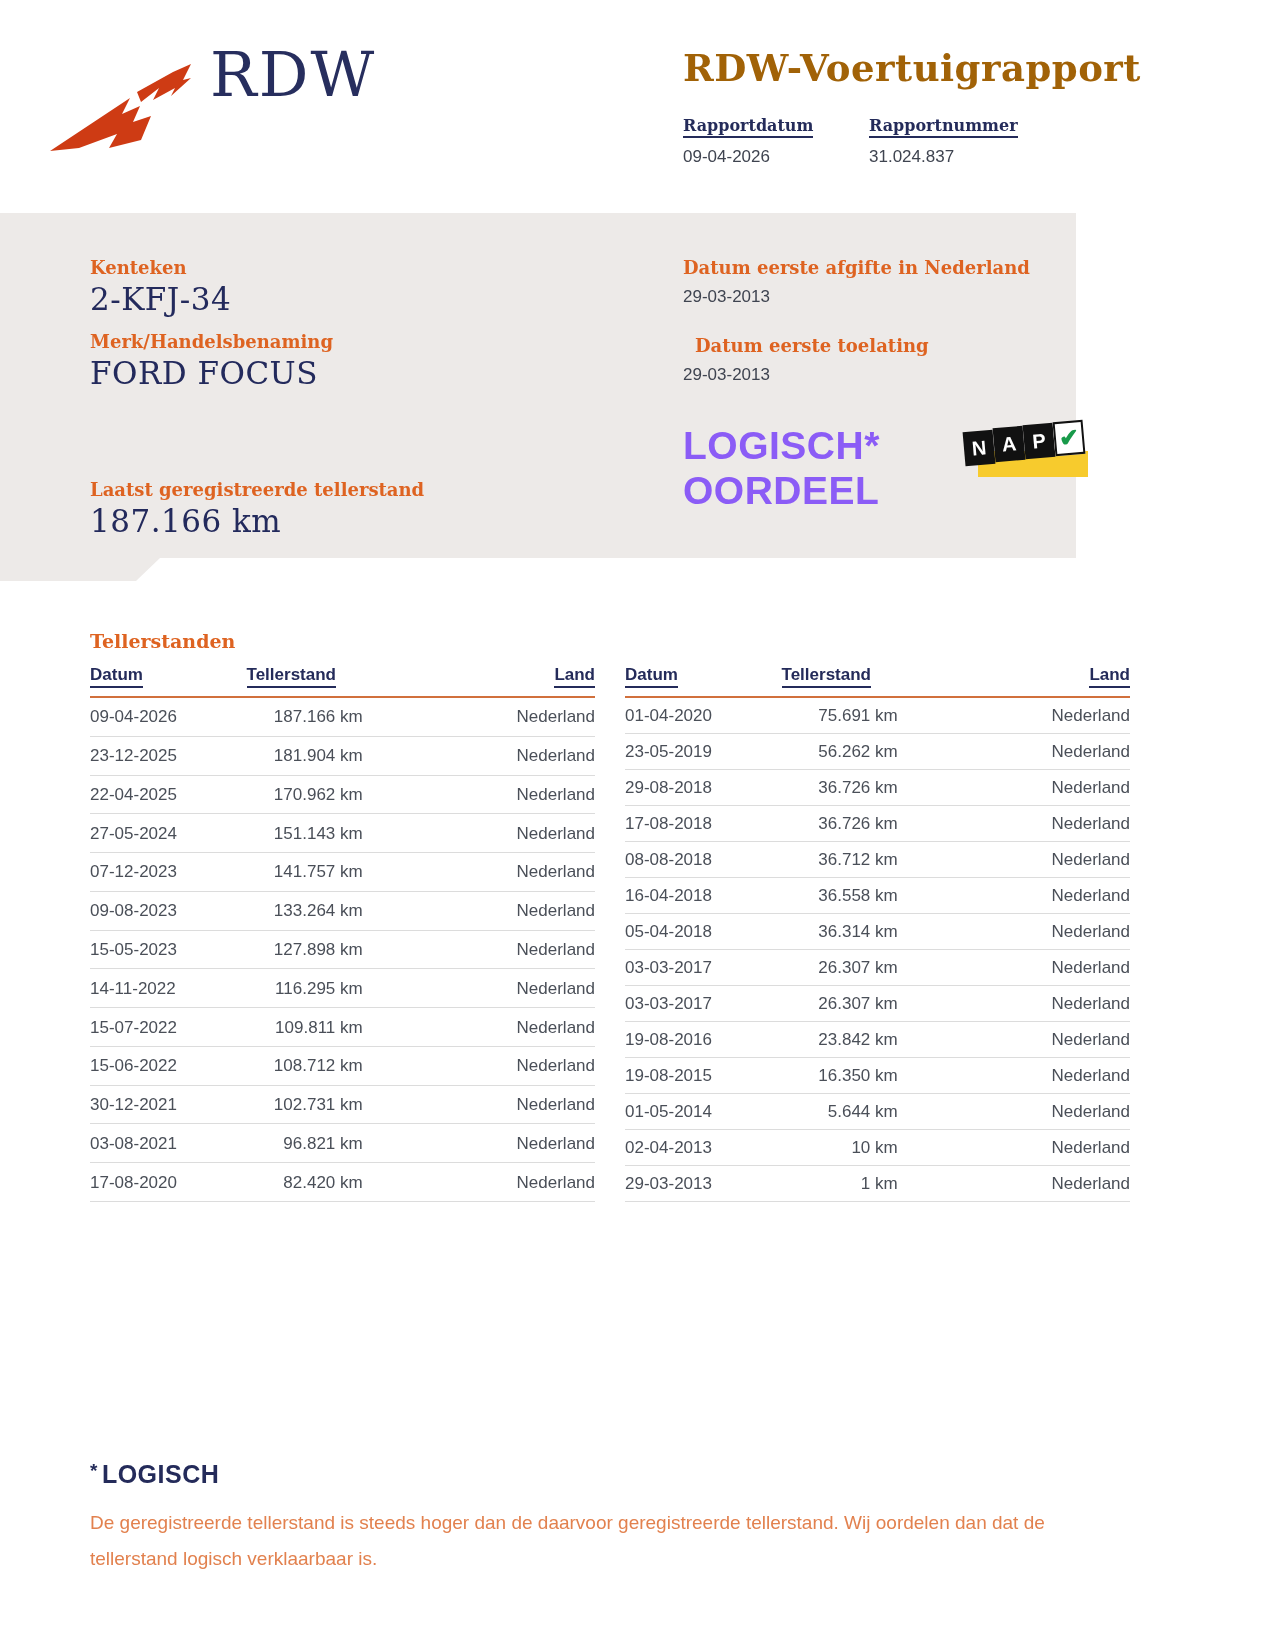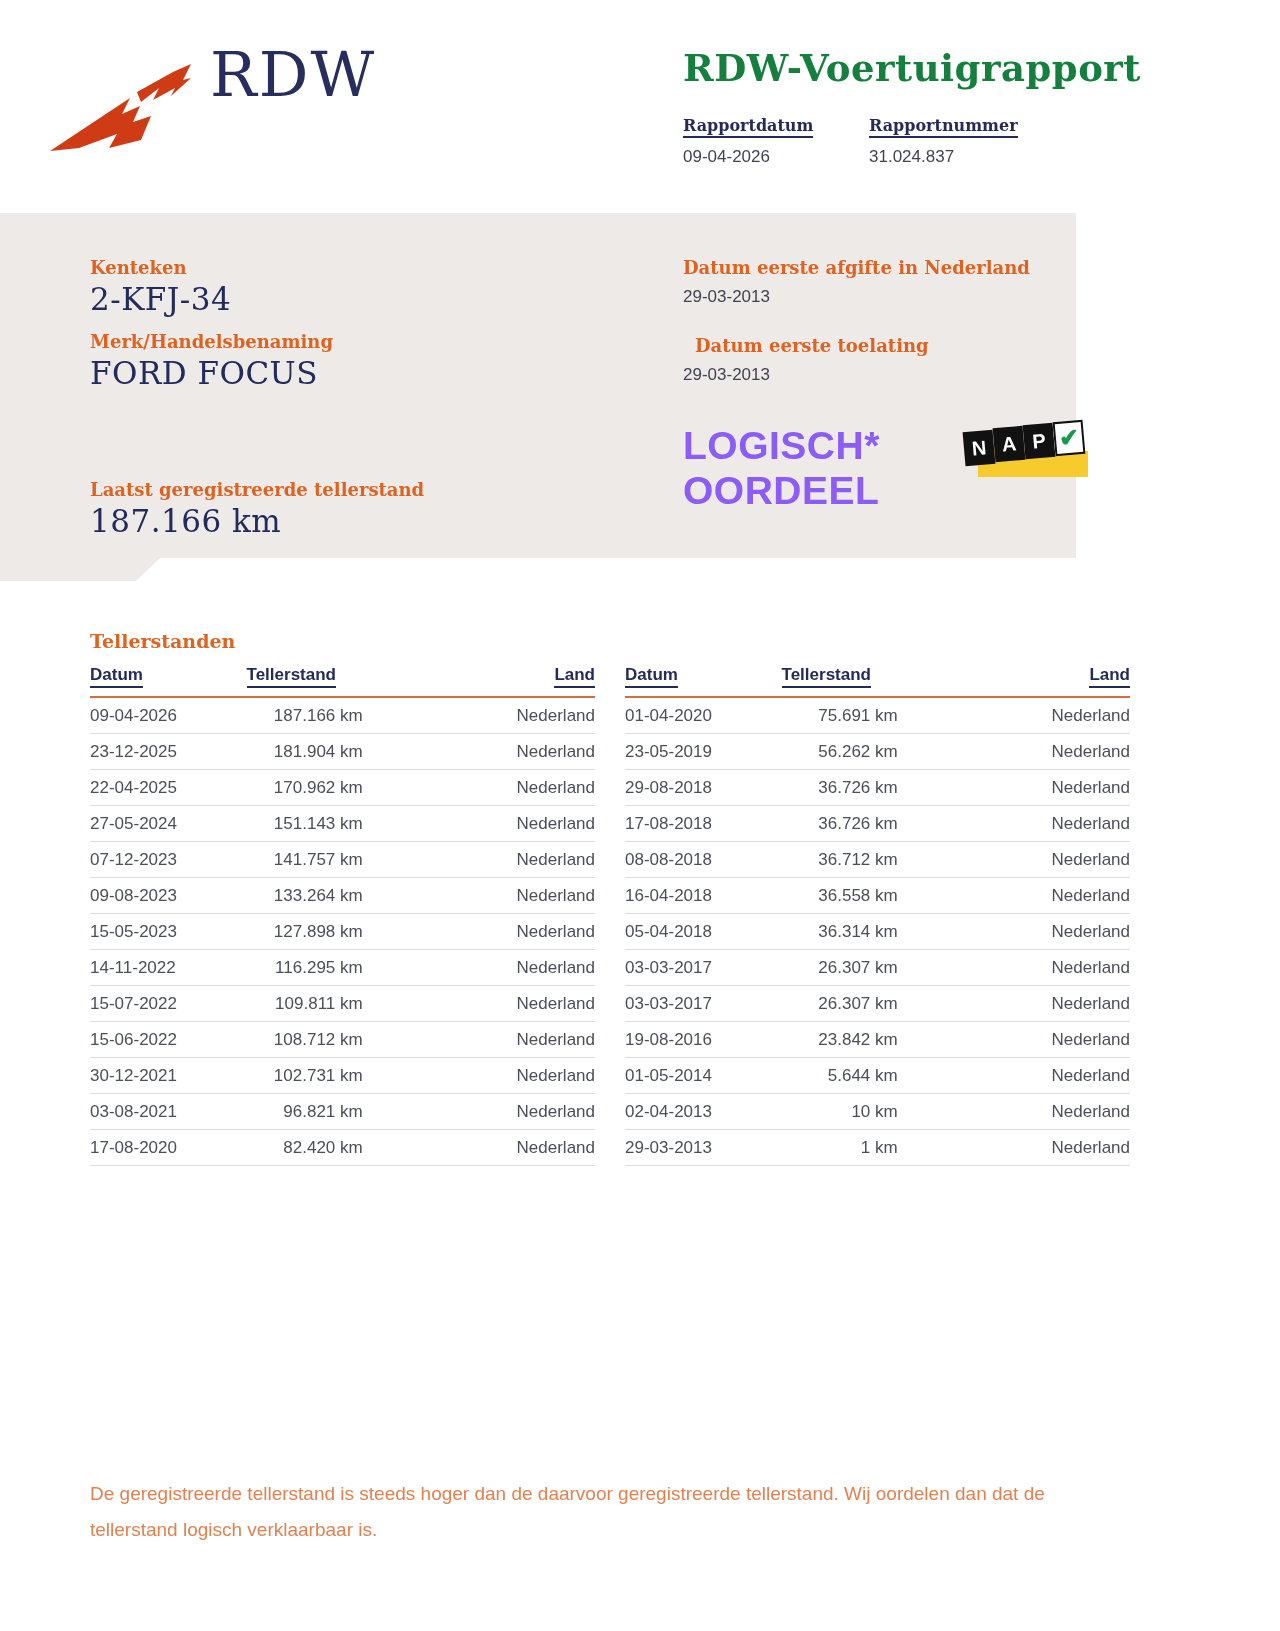--- a/index.html
+++ b/index.html
@@ -12,21 +12,21 @@
   
   .logo-wrap { position:absolute; left:45px; top:38px; }
   .logo-feather { position:absolute; left:0; top:18px; width:150px; height:100px; }
   .logo-text {
     position:absolute; left:165px; top:0; font-family:"DejaVu Serif",serif;
     font-size:62px; font-weight:500; color:#272e5e; letter-spacing:2px;
   }
   .title-block { position:absolute; left:683px; top:46px; width:470px; }
   .report-title {
     font-family:"DejaVu Serif",serif; font-weight:600; font-size:37px;
-    color:#15803d; letter-spacing:0.5px; white-space:nowrap;
+    color:#a16207; letter-spacing:0.5px; white-space:nowrap;
   }
   .meta-row { display:flex; margin-top:26px;gap:31px; }
   .meta-col { width:155px; }
   .meta-label { display:inline-block; font-family:"DejaVu Serif",serif; font-weight:bold;
     font-size:16px; color:#242b5a; border-bottom:2px solid #242b5a; padding-bottom:1px; }
   .meta-value { margin-top:9px; font-size:17px; color:#3f4450; }
 
   
   .hero { position:absolute; left:0; top:213px; width:1076px; height:345px; background:#edeae8; }
   .hero-tab { position:absolute; left:0; top:558px; width:160px; height:23px; background:#edeae8;
@@ -275,36 +275,42 @@
               <td class="cell-datum">03-03-2017</td>
               <td class="cell-tellerstand">26.307 km</td>
               <td class="cell-land">Nederland</td>
             </tr>
             <tr>
               <td class="cell-datum">19-08-2016</td>
               <td class="cell-tellerstand">23.842 km</td>
               <td class="cell-land">Nederland</td>
             </tr>
             <tr>
+              <td class="cell-datum">19-08-2015</td>
+              <td class="cell-tellerstand">16.350 km</td>
+              <td class="cell-land">Nederland</td>
+            </tr>
+            <tr>
               <td class="cell-datum">01-05-2014</td>
               <td class="cell-tellerstand">5.644 km</td>
               <td class="cell-land">Nederland</td>
             </tr>
             <tr>
               <td class="cell-datum">02-04-2013</td>
               <td class="cell-tellerstand">10 km</td>
               <td class="cell-land">Nederland</td>
             </tr>
             <tr>
               <td class="cell-datum">29-03-2013</td>
               <td class="cell-tellerstand">1 km</td>
               <td class="cell-land">Nederland</td>
             </tr>
           </tbody>
       </table>
     </div>
   </div>
 
   <div class="footnote">
+    <div class="footnote-title"><span class="ast">*</span><span>LOGISCH</span></div>
     <div class="footnote-text">De geregistreerde tellerstand is steeds hoger dan de daarvoor geregistreerde tellerstand. Wij oordelen dan dat de tellerstand logisch verklaarbaar is.</div>
   </div>
 
 </div>
 
 </body></html>

